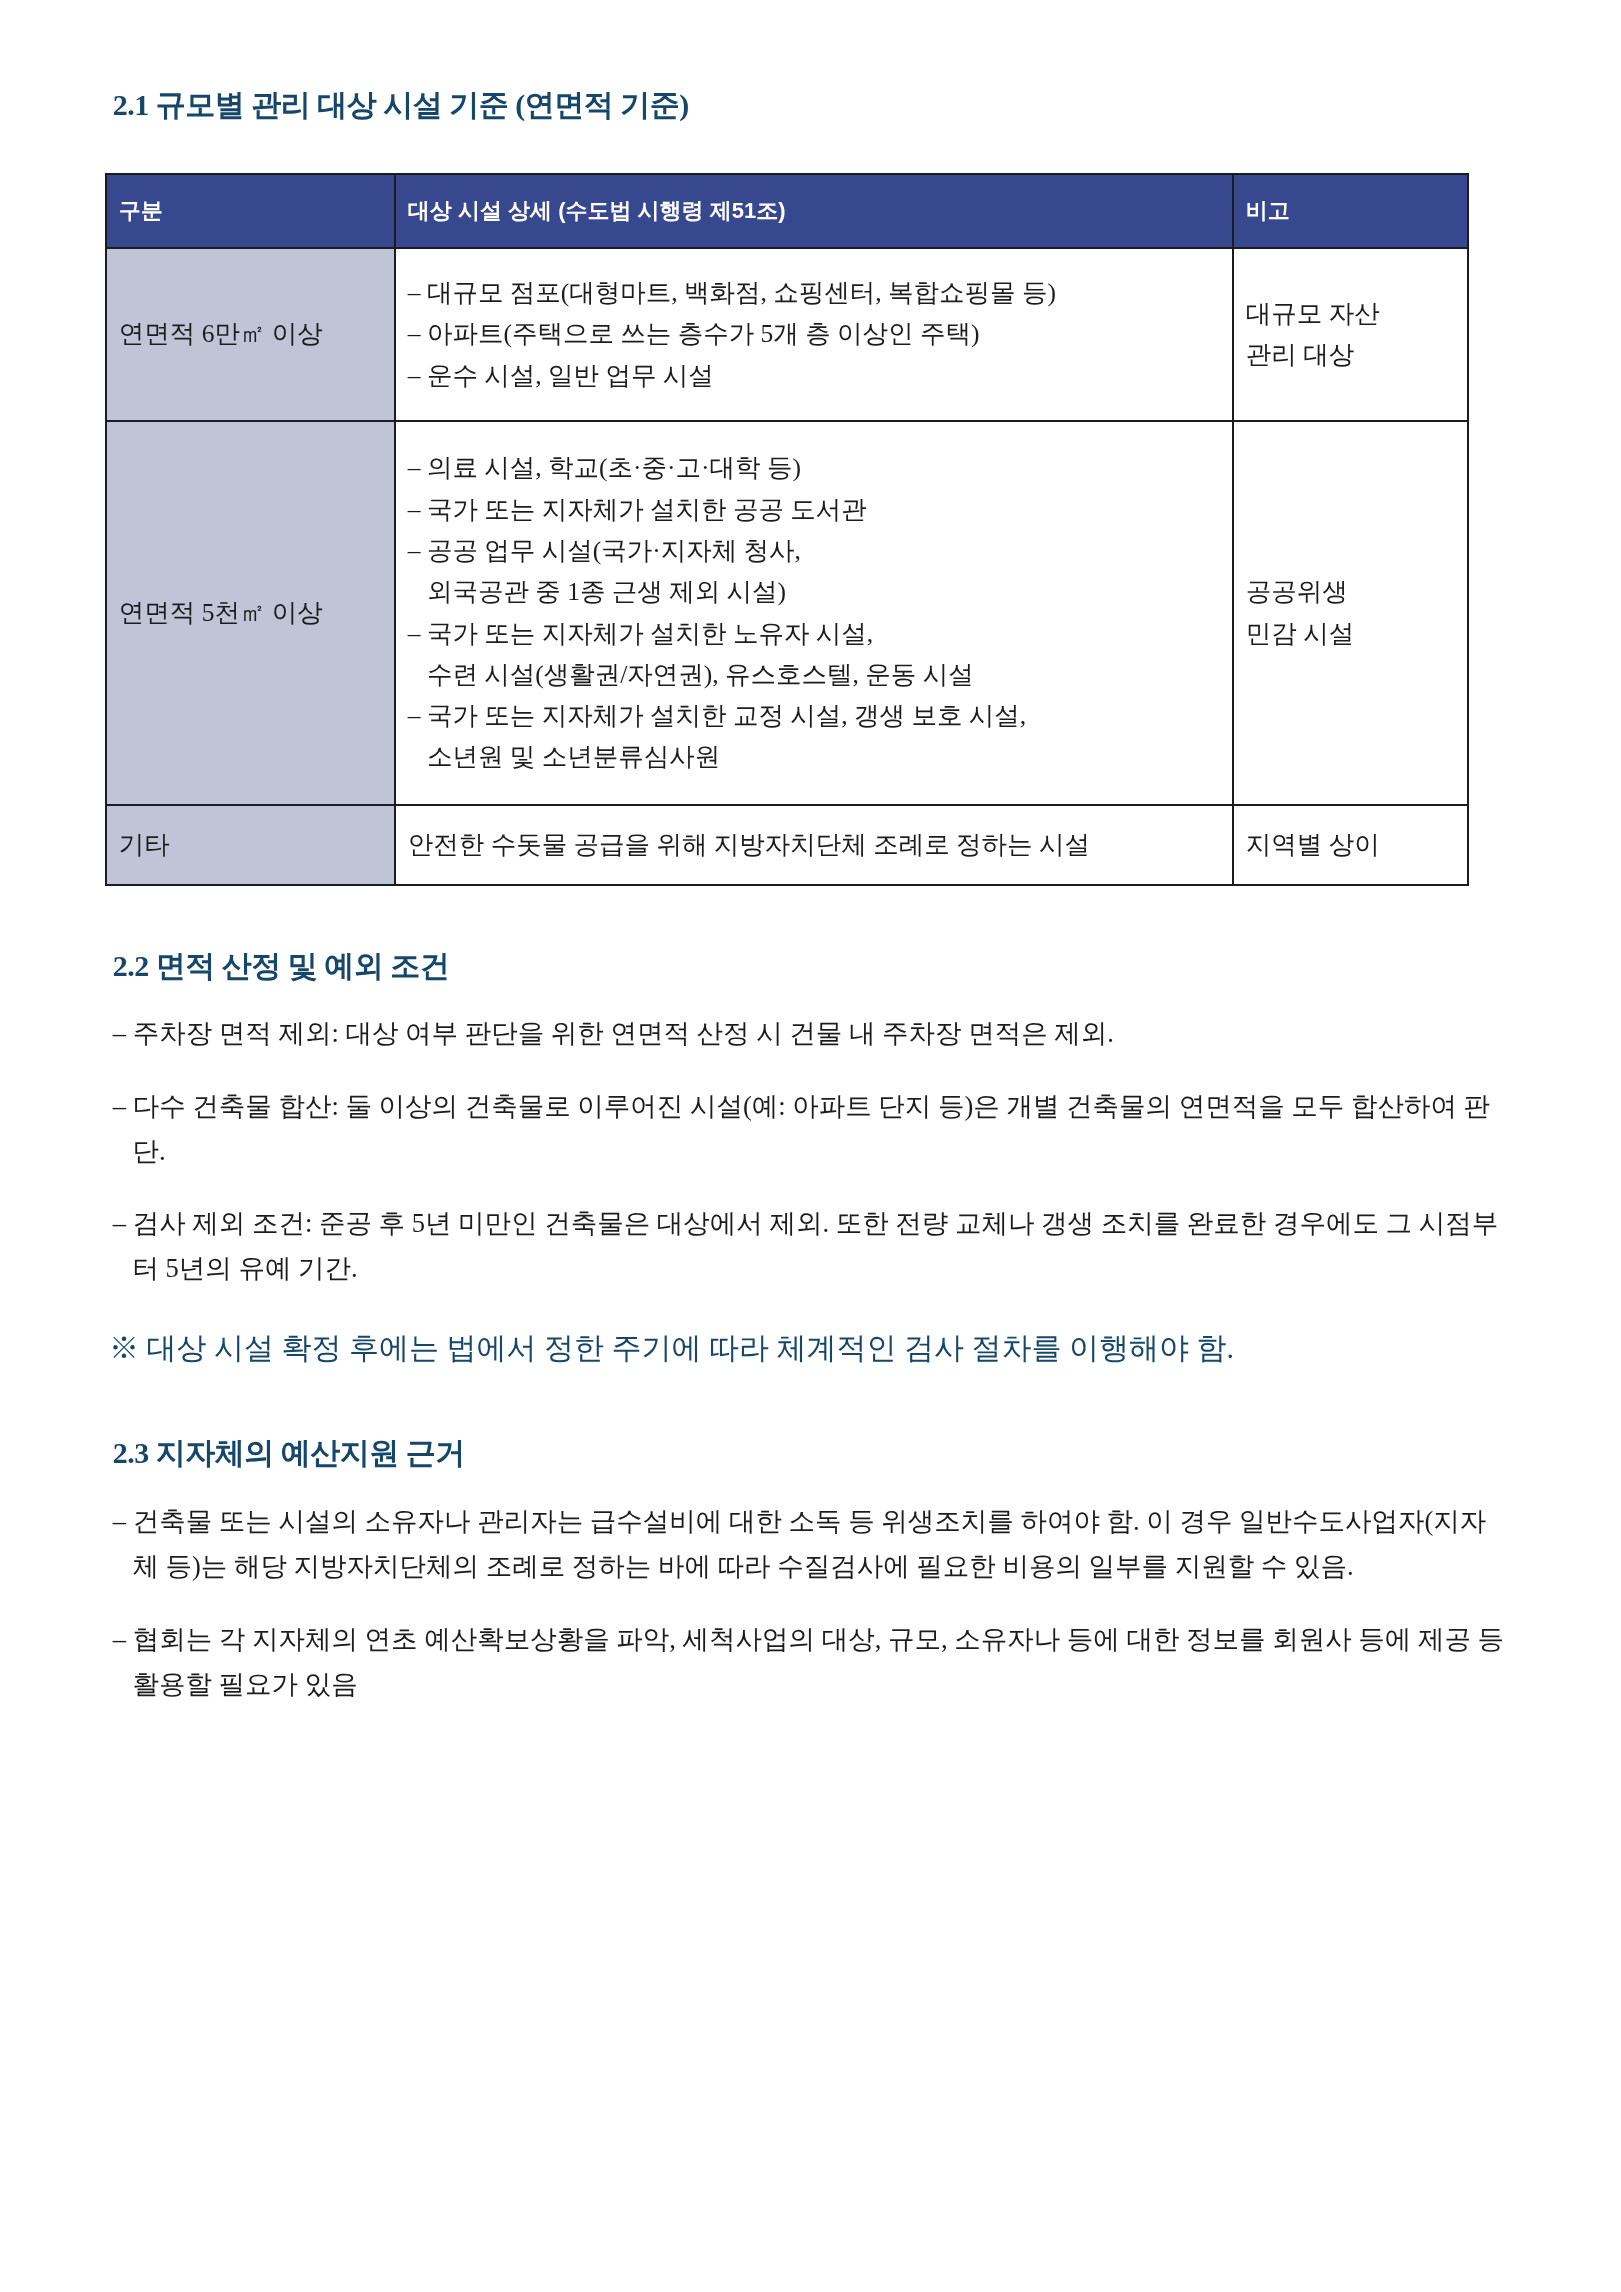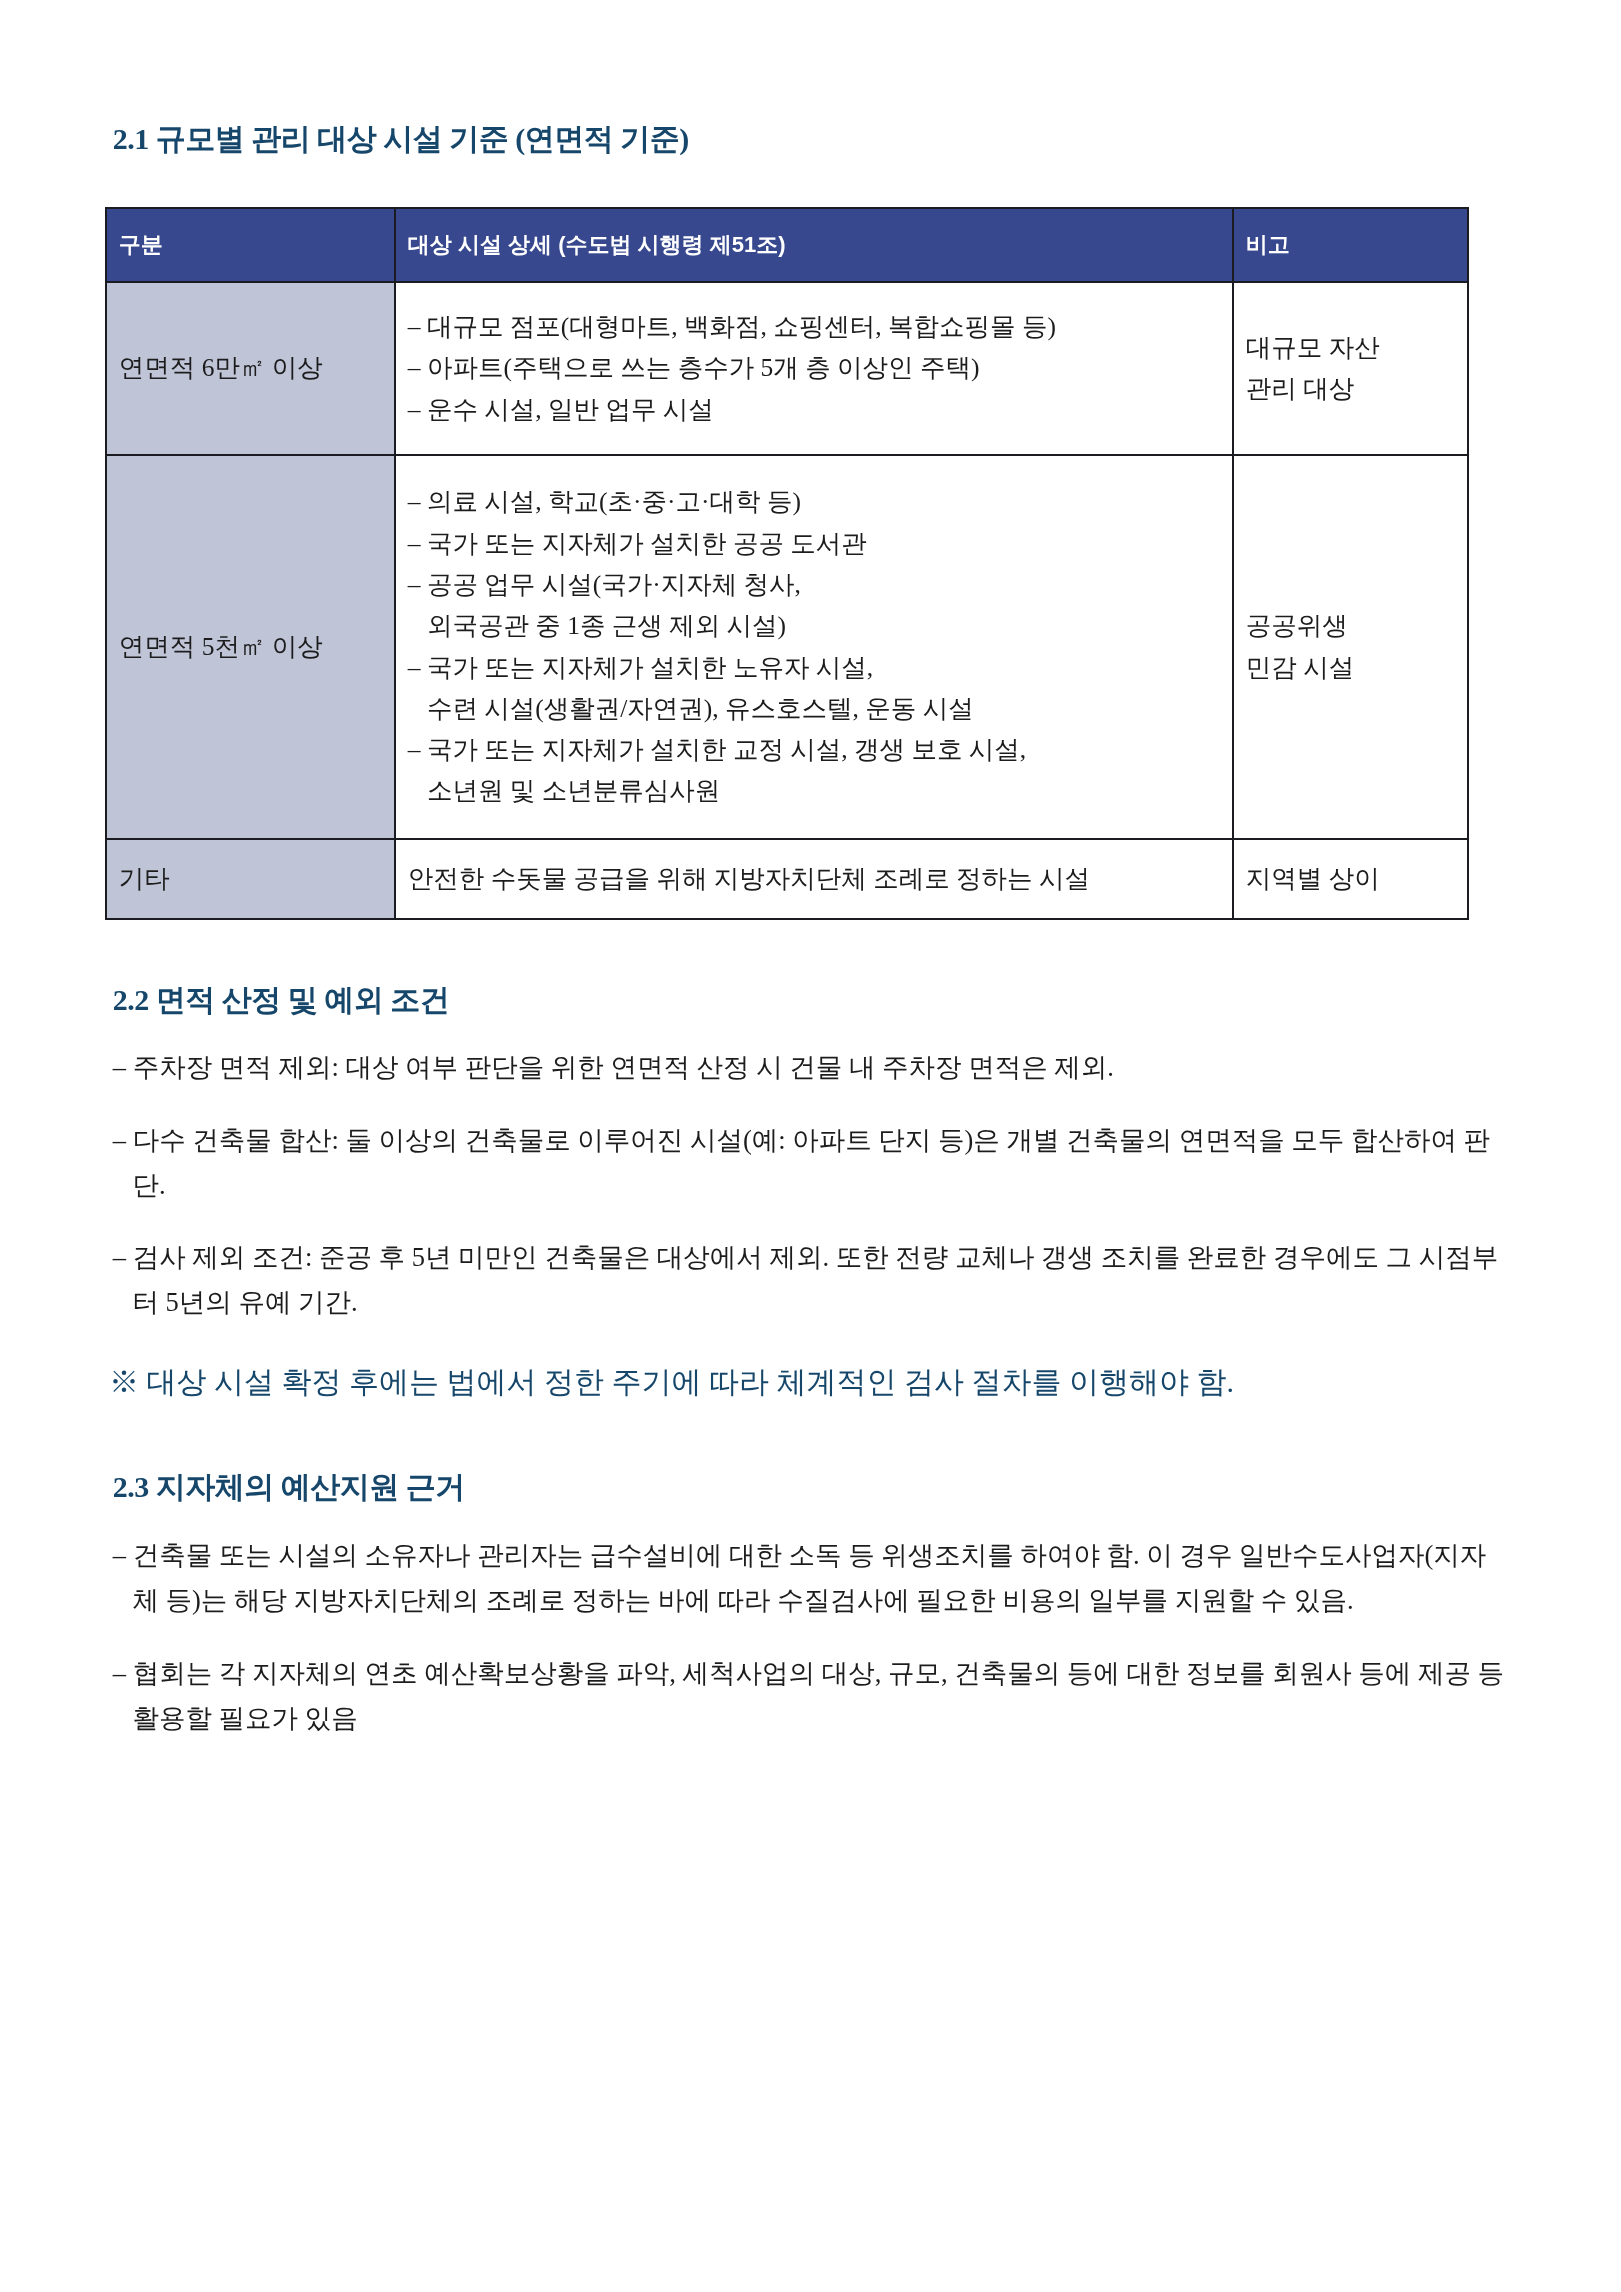--- a/index.html
+++ b/index.html
@@ -15,21 +15,21 @@
   html,body{background:var(--page-bg);}
   body{
     width:1621px;height:2293px;
     font-family:"Liberation Serif","DejaVu Serif",serif;
     color:var(--body-text);
     position:relative;
     overflow:hidden;
   }
   .page{
     width:1621px;height:2293px;
-    padding:120px 112px 39px 105px;
+    padding:86px 112px 39px 105px;
   }
   .section-title{
     font-size:30px;
     font-weight:bold;
     color:var(--heading-color);
     line-height:1.25;
     letter-spacing:-0.5px;
   }
   .title-indent{padding-left:7.8px;}
   table.criteria{
@@ -142,17 +142,17 @@
       <div class="bullet">– 다수 건축물 합산: 둘 이상의 건축물로 이루어진 시설(예: 아파트 단지 등)은 개별 건축물의 연면적을 모두 합산하여 판단.</div>
       <div class="bullet">– 검사 제외 조건: 준공 후 5년 미만인 건축물은 대상에서 제외. 또한 전량 교체나 갱생 조치를 완료한 경우에도 그 시점부터 5년의 유예 기간.</div>
     </div>
 
   <div class="note-line">※ 대상 시설 확정 후에는 법에서 정한 주기에 따라 체계적인 검사 절차를 이행해야 함.</div>
 
   <h2 class="section-title title-indent section-gap">2.3 지자체의 예산지원 근거</h2>
 
   <div class="bullet-list">
       <div class="bullet">– 건축물 또는 시설의 소유자나 관리자는 급수설비에 대한 소독 등 위생조치를 하여야 함. 이 경우 일반수도사업자(지자체 등)는 해당 지방자치단체의 조례로 정하는 바에 따라 수질검사에 필요한 비용의 일부를 지원할 수 있음.</div>
-      <div class="bullet">– 협회는 각 지자체의 연초 예산확보상황을 파악, 세척사업의 대상, 규모, 건축물의 등에 대한 정보를 회원사 등에 제공 등 활용할 필요가 있음</div>
+      <div class="bullet">– 협회는 각 지자체의 연초 예산확보상황을 파악, 세척사업의 대상, 규모, 소유자나 등에 대한 정보를 회원사 등에 제공 등 활용할 필요가 있음</div>
     </div>
 
 </div>
 
 
 </body></html>

